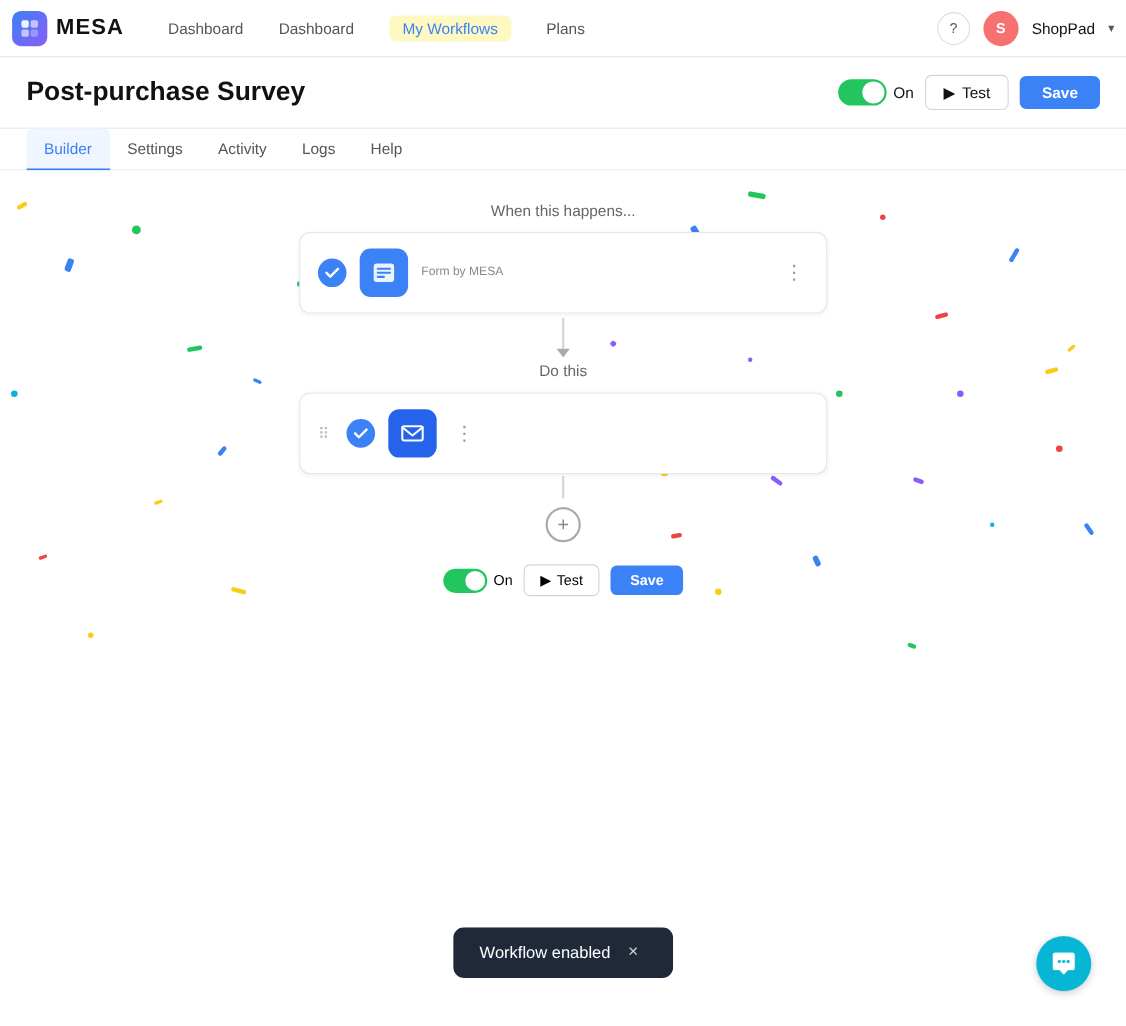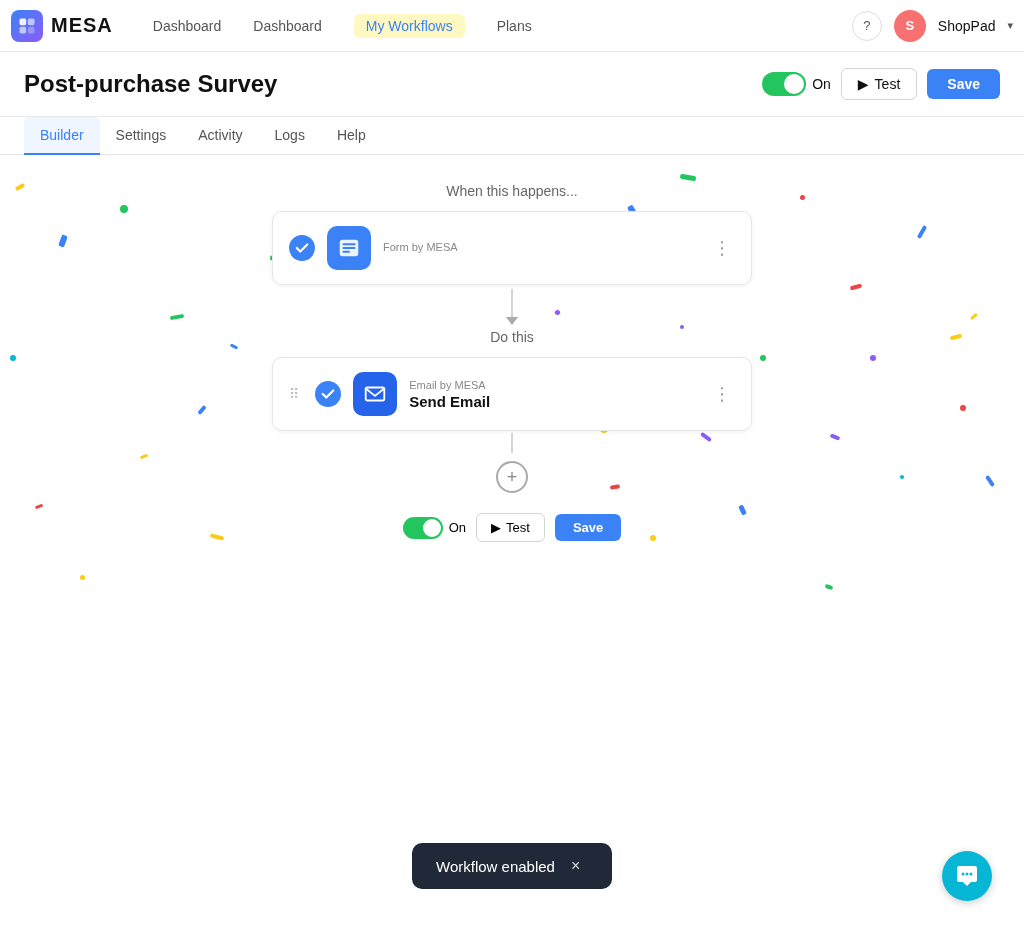--- a/index.html
+++ b/index.html
@@ -547,24 +547,20 @@
         <svg viewBox="0 0 16 16" fill="white">
             <polyline points="2,8 6,12 14,4" stroke="white" stroke-width="2.5" fill="none" stroke-linecap="round" stroke-linejoin="round"></polyline>
           </svg>
       </div>
       <div class="card-icon blue2">
         <svg viewBox="0 0 28 28" fill="none">
           <path d="M4 8 L14 16 L24 8" stroke="white" stroke-width="2" fill="none" stroke-linecap="round" stroke-linejoin="round"></path>
           <rect x="4" y="7" width="20" height="14" rx="2" stroke="white" stroke-width="2" fill="none"></rect>
         </svg>
       </div>
-      <div class="card-info">
-        <div class="card-app-name">Email by MESA</div>
-        <div class="card-action-name">Send Email</div>
-      </div>
       <div class="card-menu-btn">⋮</div>
     </div>
 
     <div style="display:flex;flex-direction:column;align-items:center;">
       <div style="width:2px;height:20px;background:#d1d5db;margin-top:2px;"></div>
       <div class="add-step-btn">+</div>
     </div>
 
     <div class="inline-toolbar">
       <div class="inline-toggle">

